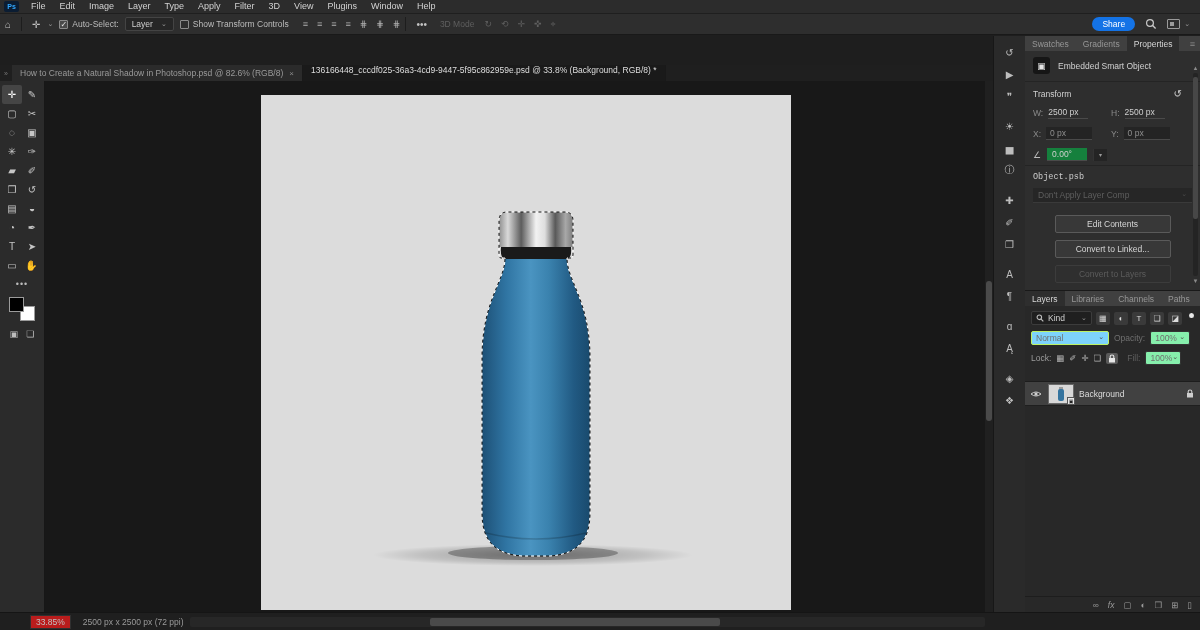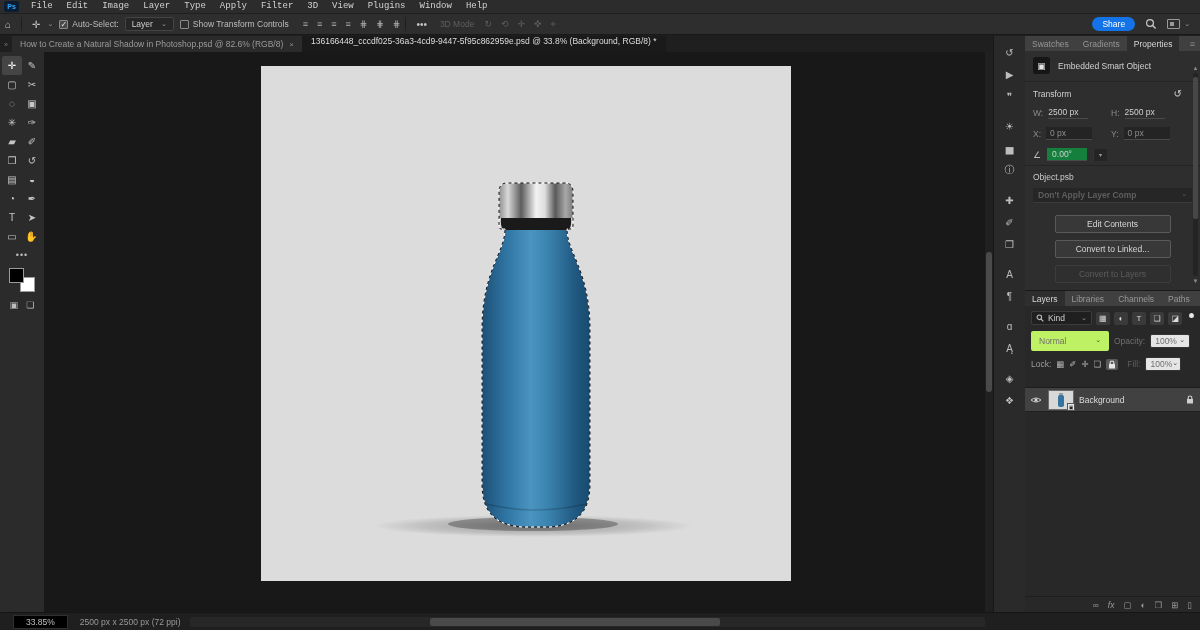--- a/index.html
+++ b/index.html
@@ -3,40 +3,40 @@
 <meta charset="utf-8">
 <style>
   * { margin:0; padding:0; box-sizing:border-box; }
   html,body { background:#000; }
   body { font-family:"Liberation Sans", sans-serif; -webkit-font-smoothing:antialiased; }
   .app { position:relative; width:1200px; height:630px; background:#1e1e1e; overflow:hidden; color:#c9c9c9; }
 
   
   .menubar { position:absolute; top:0; left:0; right:0; height:13px; background:#2c2c2c; display:flex; align-items:center; gap:0; font-size:9px; color:#d2d2d2; z-index:30; }
   .ps-logo { width:15px; height:11px; margin:0 5px 0 4px; background:#0b1d33; color:#31a8ff; border-radius:2px; font-size:7px; font-weight:bold; display:flex; align-items:center; justify-content:center; }
-  .menu-item { padding:0 7px; line-height:13px; cursor:default;font-family:Liberation Mono, monospace; }
+  .menu-item { padding:0 7px; line-height:13px; cursor:default; }
 
   
   .optionsbar { position:absolute; top:13px; left:0; right:0; height:22px; background:#2e2e2e; border-top:1px solid #1f1f1f; border-bottom:1px solid #191919; display:flex; align-items:center; font-size:8.5px; color:#bdbdbd; z-index:30; }
   .ob-icon { color:#c3c3c3; font-size:10px; padding:0 5px; }
   .ob-sep { width:1px; height:14px; background:#1d1d1d; margin:0 5px; }
   .chev { font-size:7px; color:#9a9a9a; margin-left:2px; }
   .checkbox { width:9px; height:9px; border:1px solid #8b8b8b; border-radius:1px; margin:0 4px 0 6px; display:inline-flex; align-items:center; justify-content:center; font-size:8px; color:#e8e8e8; }
   .checkbox.checked { background:#4a4a4a; }
   .select-box { display:inline-flex; align-items:center; gap:6px; background:#262626; border:1px solid #444; border-radius:2px; padding:1px 6px; margin-left:6px; font-size:8.5px; color:#cfcfcf; }
   .align-group { display:flex; align-items:center; gap:9px; margin-left:14px; color:#b0b0b0; font-size:9px; }
   .dim { color:#5f5f5f; }
   .ob-right { margin-left:auto; display:flex; align-items:center; gap:10px; padding-right:10px;text-align:right; }
   .share-btn { background:#1473e6; color:#fff; font-size:8.5px; padding:2px 10px; border-radius:9px; }
   .ws-box { width:13px; height:10px; border:1px solid #9a9a9a; border-radius:1px; position:relative; }
   .ws-box::after{ content:""; position:absolute; left:2px; top:2px; width:4px; height:4px; background:#9a9a9a; }
 
   
   .main { position:absolute; top:36px; left:0; right:0; bottom:18px; display:flex; }
-  .left-col { flex:1; display:flex; flex-direction:column; min-width:0; }
+  .left-col { flex:1; display:flex; flex-direction:column; min-width:0;margin-top:29px; }
 
   
   .tabbar { height:16px; background:#1f1f1f; display:flex; align-items:stretch; font-size:8.5px; flex:0 0 16px; }
   .tab-overflow { width:12px; display:flex; align-items:center; justify-content:center; color:#777; font-size:7px; }
   .doc-tab { display:flex; align-items:center; gap:6px; padding:0 8px; color:#9a9a9a; background:#2b2b2b; border-right:1px solid #191919; white-space:nowrap; }
   .doc-tab.active { background:#1a1a1a; color:#dedede;flex-direction:column; }
   .tab-close { font-size:8px; color:#8a8a8a; }
 
   .work-row { flex:1; display:flex; min-height:0; }
 
@@ -77,59 +77,59 @@
   .reset-ic { margin-left:auto; margin-right:10px; color:#cfcfcf; font-size:10px; }
   .dim-label { color:#8a8a8a; }
   .wh-row, .xy-row { display:flex; align-items:center; margin-bottom:8px; }
   .wh-row .cell, .xy-row .cell { display:flex; align-items:center; gap:5px; width:78px; }
   .val-underline { color:#cfcfcf; border-bottom:1px solid #4a4a4a; padding:0 2px 1px 0; min-width:40px; }
   .val-box { background:#242424; border-bottom:1px solid #4a4a4a; color:#8f8f8f; padding:1px 4px; width:46px; }
   .angle-row { display:flex; align-items:center; gap:6px; margin-bottom:4px; }
   .angle-ic { color:#bdbdbd; font-size:9px; }
   .angle-box { background:#15803d; border-bottom:1px solid #4a4a4a; color:#cfcfcf; padding:1px 5px; width:40px; }
   .dd-chip { width:14px; height:12px; background:#242424; display:flex; align-items:center; justify-content:center; color:#9a9a9a; font-size:6px; border-left:1px solid #333; }
-  .psb-label { color:#cccccc; margin:3px 0 6px 0; }
-  .disabled-select { background:#262626; border-bottom:1px solid #3a3a3a; color:#5e5e5e; padding:2px 5px; margin-bottom:12px; display:flex;font-weight:bold; }
+  .psb-label { color:#cccccc; margin:3px 0 6px 0;font-family:Liberation Mono, monospace; }
+  .disabled-select { background:#262626; border-bottom:1px solid #3a3a3a; color:#5e5e5e; padding:2px 5px; margin-bottom:12px; display:flex; }
   .disabled-select .chev { margin-left:auto; color:#4a4a4a; }
   .prop-btn { display:block; width:116px; margin:0 auto 7px auto; background:#383838; border:1px solid #5a5a5a; border-radius:2px; color:#d6d6d6; text-align:center; padding:3px 0; font-size:8.5px; }
   .prop-btn.disabled { background:#2f2f2f; border-color:#3c3c3c; color:#5c5c5c; }
   .props-scroll { position:absolute; right:1px; top:14px; bottom:6px; width:7px; display:flex; flex-direction:column; align-items:center; }
   .props-scroll .arrow { color:#8b8b8b; font-size:6px; line-height:6px; }
   .props-scroll .track { flex:1; width:5px; background:#242424; border-radius:2px; position:relative; margin:2px 0; }
   .props-scroll .pthumb { position:absolute; top:4px; left:0; width:5px; height:70%; background:#474747; border-radius:2px; }
 
   
   .layers-group { flex:1; display:flex; flex-direction:column; background:#282828; }
   .layers-controls { padding:5px 6px 16px 6px; border-bottom:1px solid #1d1d1d; }
   .kind-row { display:flex; align-items:center; gap:4px; margin-bottom:6px; }
   .kind-box { display:flex; align-items:center; gap:4px; background:#1f1f1f; border:1px solid #3c3c3c; border-radius:2px; padding:1px 4px; width:64px; color:#cfcfcf; }
   .kind-box .chev { margin-left:auto; }
   .filter-ic { width:15px; height:13px; background:#3a3a3a; border-radius:2px; display:flex; align-items:center; justify-content:center; color:#dcdcdc; font-size:8px; }
   .filter-dot { width:5px; height:5px; border-radius:50%; background:#e8e8e8; margin-left:3px; margin-top:-6px; }
   .blend-row { display:flex; align-items:center; gap:5px; margin-bottom:6px; color:#6f6f6f; }
-  .blend-select { background:#bef264; border:4px solid #bef264; border-radius:2px; padding:1px 4px; width:78px; color:#6f6f6f; display:flex; }
+  .blend-select { background:#7dd3fc; border:1px solid #bef264; border-radius:2px; padding:1px 4px; width:78px; color:#6f6f6f; display:flex; }
   .blend-select .chev, .mini-select .chev { margin-left:auto; color:#4d4d4d; }
-  .mini-select { background:#e5e5e5; border:1px solid #333; border-radius:2px; padding:1px 4px; width:40px; color:#6f6f6f; display:flex; }
+  .mini-select { background:#86efac; border:1px solid #333; border-radius:2px; padding:1px 4px; width:40px; color:#6f6f6f; display:flex; }
   .lock-row { display:flex; align-items:center; gap:5px; color:#9c9c9c; }
   .lock-ic { color:#b5b5b5; font-size:8.5px; }
   .lock-ic.active { background:#5a5a5a; border-radius:2px; padding:1px 2px; }
   .layer-list { flex:1; position:relative; }
   .layer-row { height:24px; background:#414141; display:flex; align-items:center; gap:6px; padding:0 6px 0 4px; border-bottom:1px solid #1f1f1f; color:#dcdcdc; }
   .eye-cell { width:14px; display:flex; justify-content:center; }
   .layer-thumb { width:24px; height:18px; background:#d8d8d8; position:relative; outline:1px solid #6a6a6a; }
   .mini-bottle { position:absolute; left:9px; top:4px; width:6px; height:12px; background:#35749f; border-radius:2px; }
   .mini-cap { position:absolute; left:10px; top:2px; width:4px; height:3px; background:#9a9a9a; }
   .so-badge { position:absolute; right:-2px; bottom:-2px; width:8px; height:8px; background:#e8e8e8; border:1px solid #555; display:flex; align-items:center; justify-content:center; font-size:5px; color:#222; }
   .layer-lock { margin-left:auto; }
   .layers-footer { height:16px; border-top:1px solid #1d1d1d; display:flex; align-items:center; justify-content:flex-end; gap:9px; padding:0 8px; color:#9b9b9b; font-size:8.5px; }
   .layers-footer .fx { font-style:italic; }
 
   
   .bottombar { position:absolute; left:0; right:0; bottom:0; height:18px; background:#1f1f1f; border-top:1px solid #151515; display:flex; align-items:center; font-size:8.5px; color:#a8a8a8; z-index:30; }
-  .zoom-field { background:#000000; border:1px solid #303030; padding:1px 12px; margin-left:13px; color:#c2c2c2; }
+  .zoom-field { background:#b91c1c; border:1px solid #303030; padding:1px 5px; margin-left:30px; color:#c2c2c2; }
   .doc-info { margin-left:12px; color:#9a9a9a; }
   .status-chevs { margin-left:14px; color:#7a7a7a; font-size:8px; letter-spacing:4px; }
   .hscroll { position:absolute; left:190px; width:795px; top:4px; height:10px; background:#272727; border-radius:2px; }
   .hscroll .thumb { position:absolute; left:240px; width:290px; top:1px; height:8px; background:#4a4a4a; border-radius:2px; }
 
   svg.mini { display:block; }
 </style>
 </head>
 <body>
 

